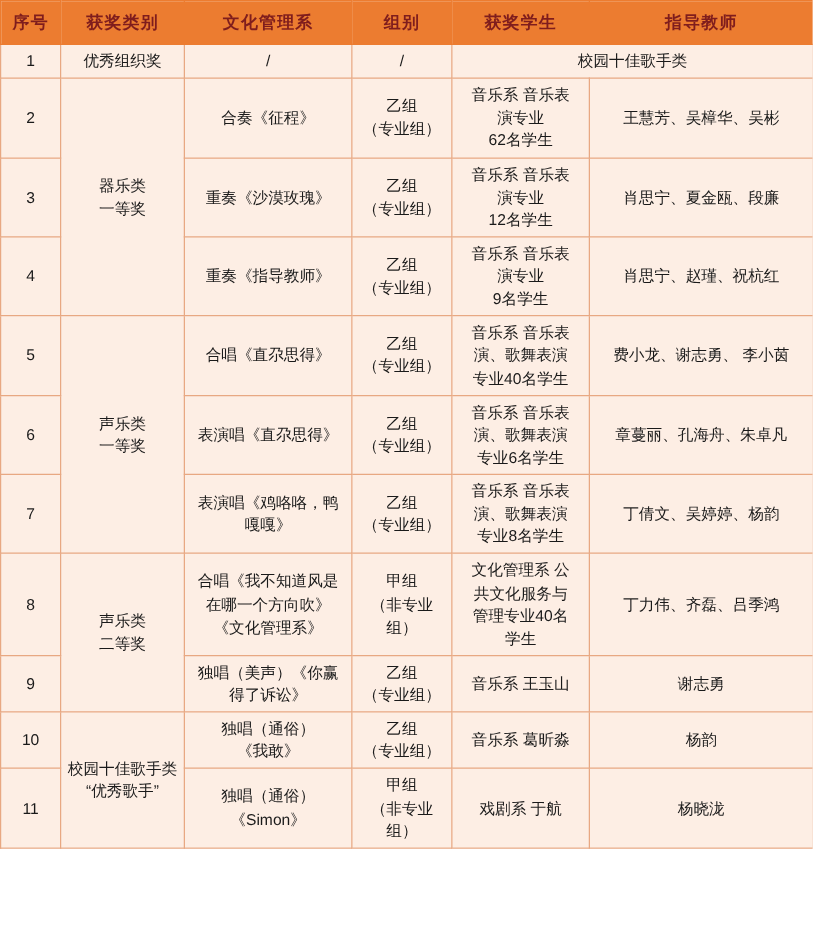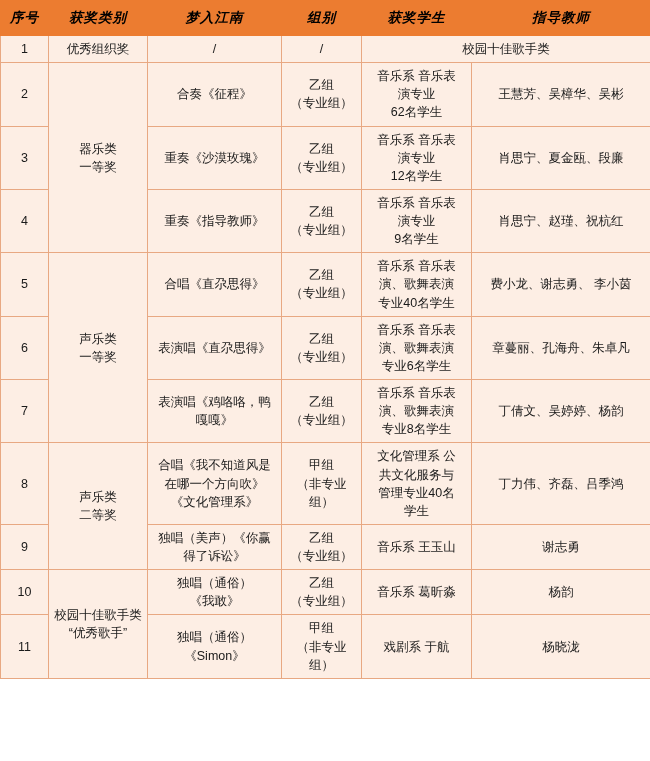--- a/index.html
+++ b/index.html
@@ -25,29 +25,28 @@
   }
   table.award-table col.c0 { width: 48px; }
   table.award-table col.c1 { width: 99px; }
   table.award-table col.c2 { width: 134px; }
   table.award-table col.c3 { width: 80px; }
   table.award-table col.c4 { width: 110px; }
   table.award-table col.c5 { width: 179px; }
 
   table.award-table th {
     background: #ec7c30;
-    color: #000000;
+    color: #7f1d1d;
     font-weight: bold;
     font-size: 13.5px;
     letter-spacing: 1px;
     height: 32px;
     border: 1px solid #ec7c30;
     text-align: center;
     vertical-align: middle;
-    font-style: italic;
   }
   table.award-table td {
     border: 1px solid #e8a882;
     text-align: center;
     vertical-align: middle;
     font-size: 12.5px;
     line-height: 1.45;
     padding: 4px 3px;
     background: #fdeee4;
     color: #1a1a1a;
@@ -68,21 +67,21 @@
         <col class="c1">
         <col class="c2">
         <col class="c3">
         <col class="c4">
         <col class="c5">
     </colgroup>
     <thead>
       <tr id="header-row">
           <th>序号</th>
           <th>获奖类别</th>
-          <th>梦入江南</th>
+          <th>文化管理系</th>
           <th>组别</th>
           <th>获奖学生</th>
           <th>指导教师</th>
         </tr>
     </thead>
     <tbody id="table-body">
         <tr>
           <td class="seq light">
             <span class="cellline">1</span>
           </td>

